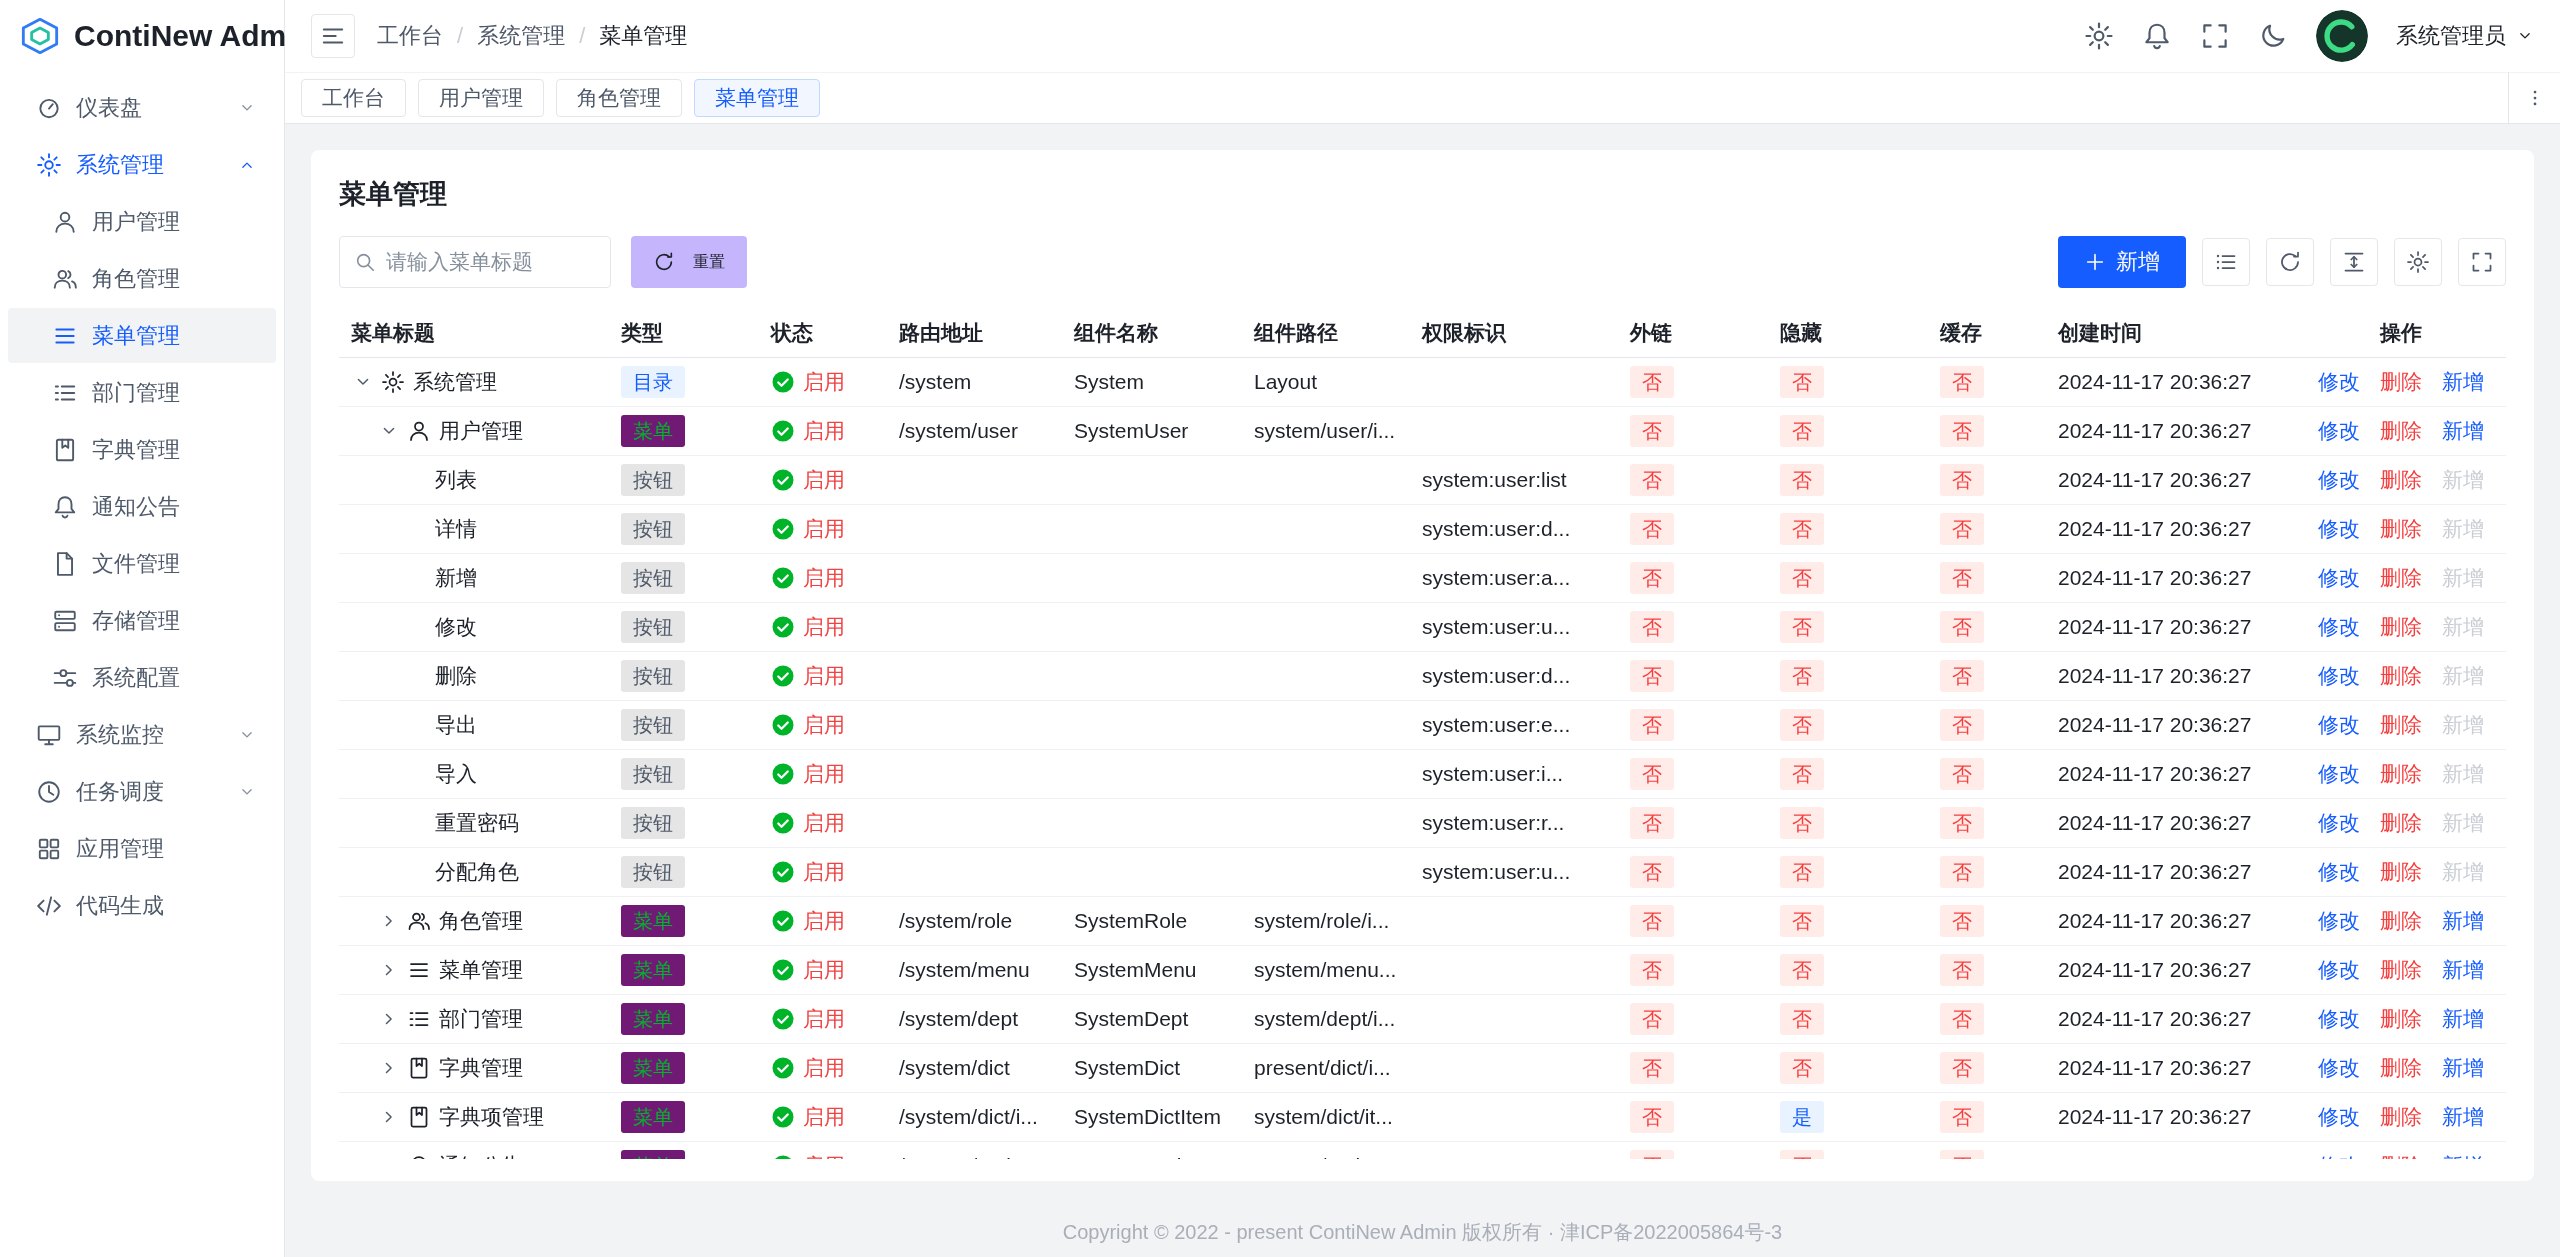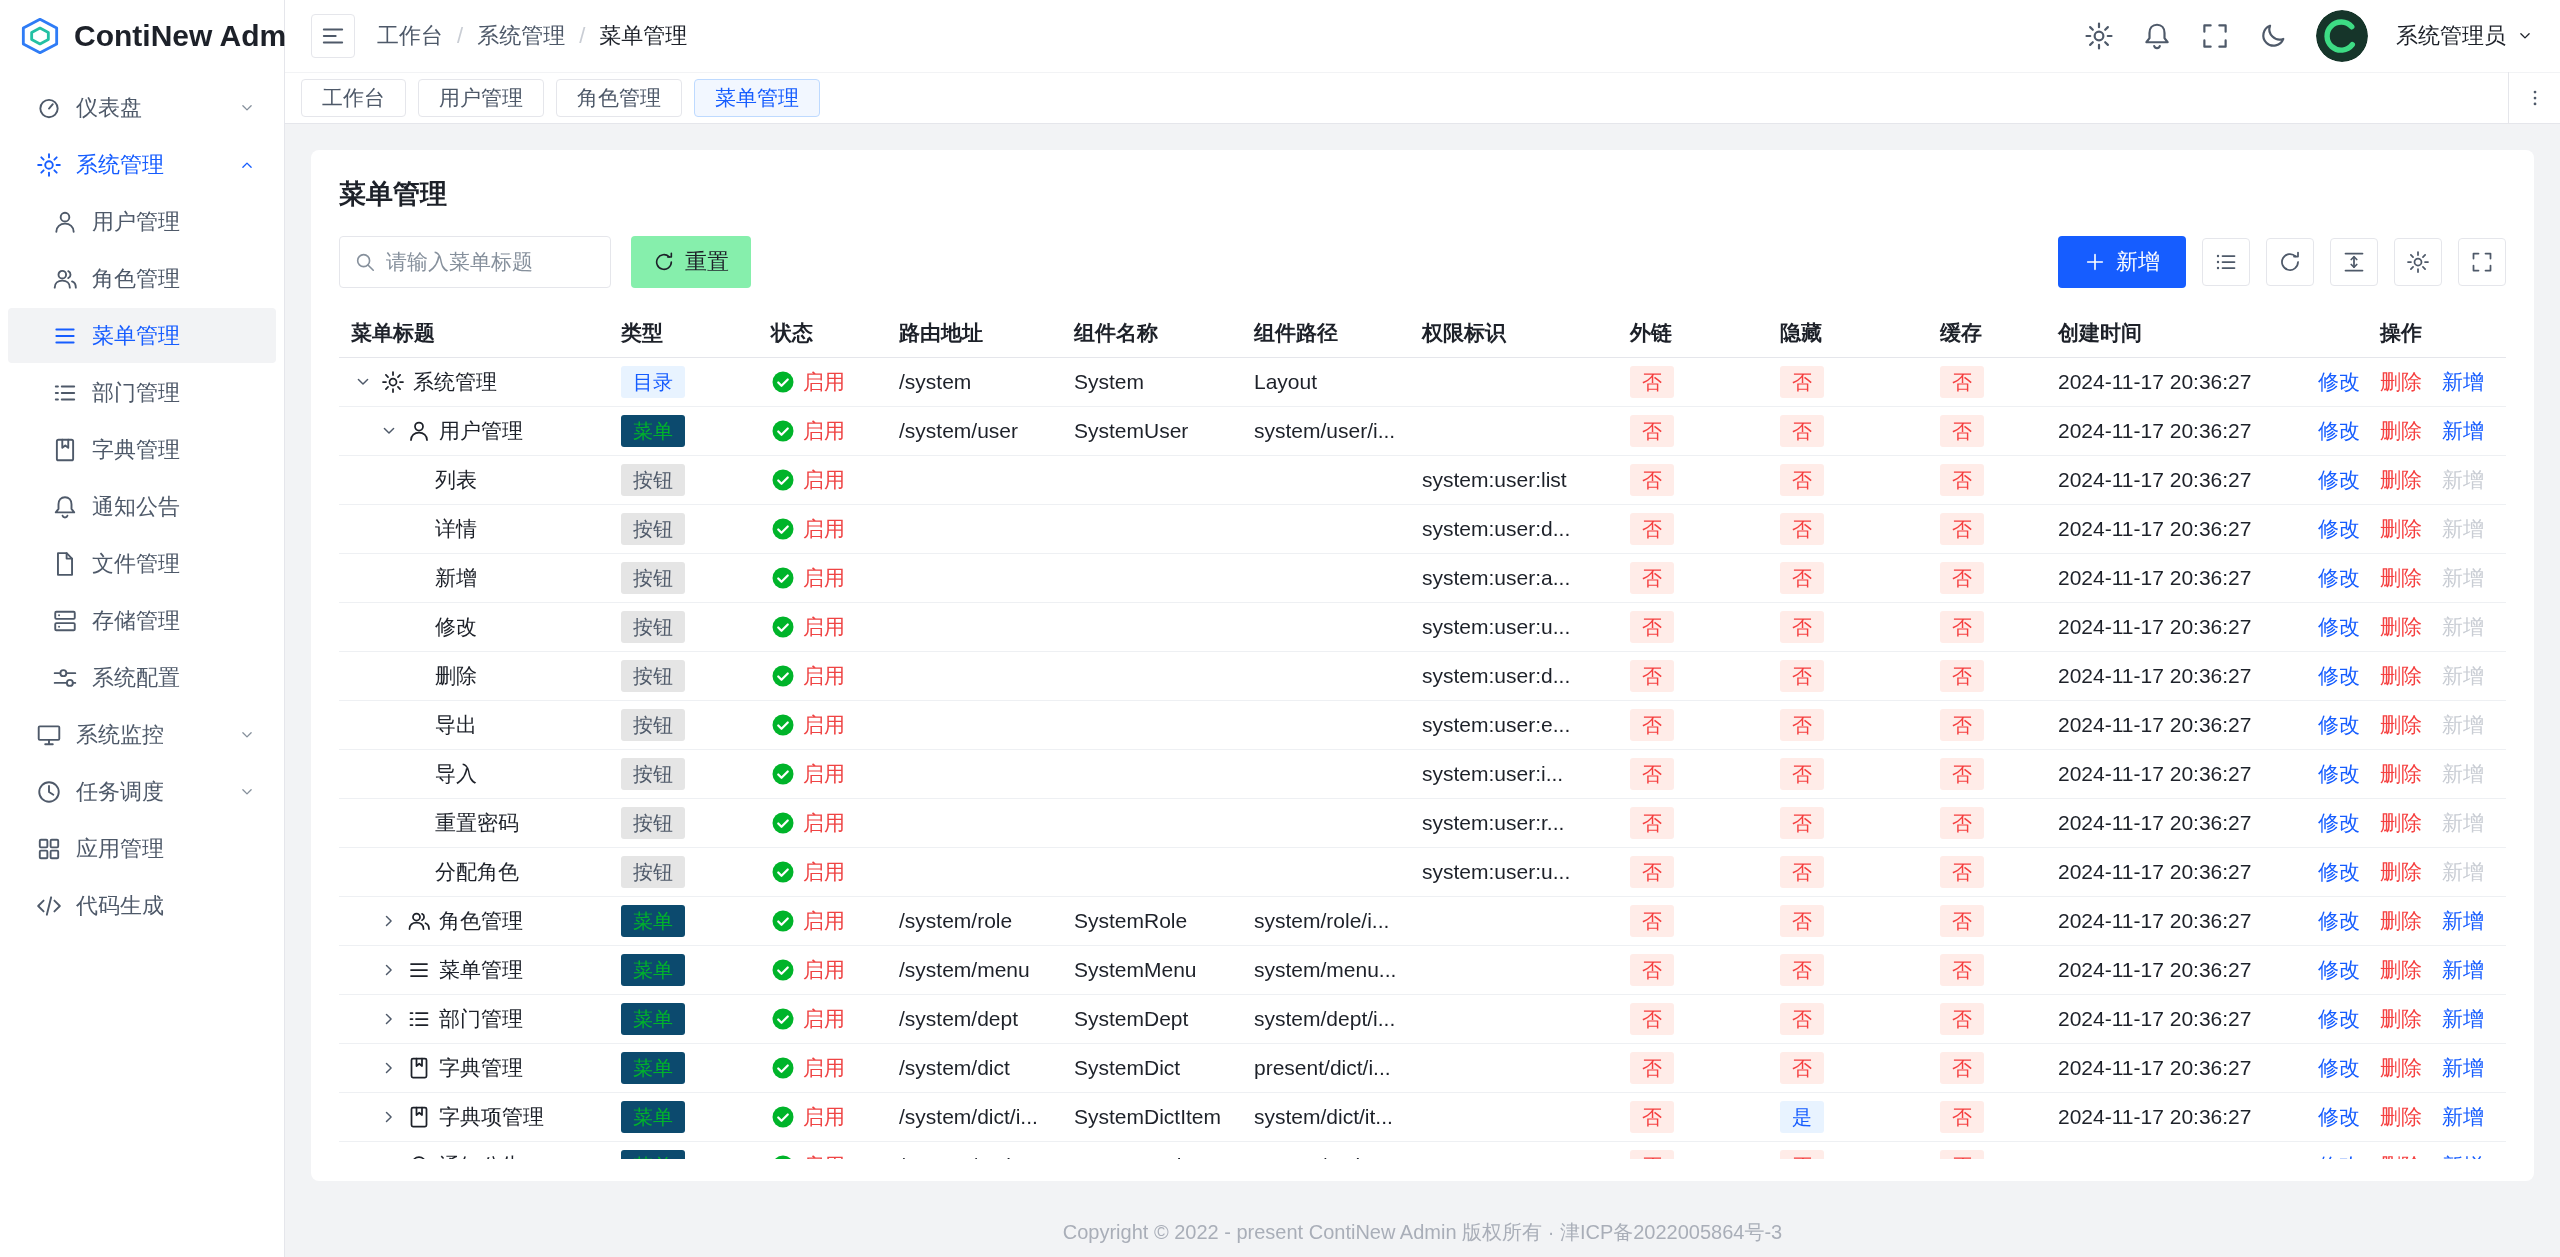--- a/index.html
+++ b/index.html
@@ -50,22 +50,22 @@
   .main{flex:1;padding:26px;overflow:hidden;min-height:0}
   .card{background:#fff;border-radius:8px;height:100%;padding:22px 28px;display:flex;flex-direction:column;overflow:hidden}
   .page-title{font-size:27px;font-weight:bold;color:#1d2129;margin:4px 0 24px}
 
   .toolbar{display:flex;align-items:flex-start;margin-bottom:20px;flex:none}
   .search-box{width:272px;height:52px;border:1px solid #e5e6eb;border-radius:4px;background:#fff;
     display:flex;align-items:center;gap:10px;padding:0 14px;color:#86909c}
   .search-box input{flex:1;min-width:0;border:none;outline:none;background:transparent;
     font-family:inherit;font-size:21px;color:#1d2129}
   .search-box input::placeholder{color:#86909c}
-  .reset-btn{height:52px;margin-left:20px;padding:0 22px;border:none;border-radius:4px;background:#86efac;
-    color:#1d2129;font-family:inherit;font-size:22px;display:flex;align-items:center;gap:10px;cursor:pointer}
+  .reset-btn{height:52px;margin-left:20px;padding:0 22px;border:none;border-radius:4px;background:#c4b5fd;
+    color:#1d2129;font-family:inherit;font-size:16px;display:flex;align-items:center;gap:18px;cursor:pointer}
   .toolbar-right{margin-left:auto;display:flex;align-items:center;gap:16px}
   .add-btn{height:52px;padding:0 26px;border:none;border-radius:4px;background:#165dff;color:#fff;
     font-family:inherit;font-size:22px;display:flex;align-items:center;gap:10px;cursor:pointer}
   .tool-icon-btn{width:48px;height:48px;border:1px solid #e5e6eb;border-radius:4px;background:#fff;
     color:#4e5969;display:flex;align-items:center;justify-content:center;cursor:pointer}
 
   
   .table{flex:1;min-height:0;overflow:hidden;display:flex;flex-direction:column;font-size:21px}
   .thead{display:flex;height:50px;align-items:center;border-bottom:1px solid #e5e6eb;flex:none}
   .th{font-weight:bold;color:#1d2129;padding:0 12px;white-space:nowrap;overflow:hidden;display:flex;align-items:center}
@@ -86,21 +86,21 @@
   .col-actions{width:210px;flex:none;justify-content:center;gap:4px}
   .th.col-actions{justify-content:center}
 
   .tree-chev{color:#4e5969;margin-right:8px;cursor:pointer}
   .tree-spacer{display:inline-block;width:30px;flex:none}
   .row-icon{color:#1d2129;margin-right:8px}
   .row-title{color:#1d2129}
 
   .badge{display:inline-flex;align-items:center;height:32px;padding:0 12px;border-radius:3px;font-size:20px;line-height:1}
   .badge.dir{background:#e8f3ff;color:#165dff}
-  .badge.menu{background:#0c4a6e;color:#00b42a}
+  .badge.menu{background:#701a75;color:#00b42a}
   .badge.btn{background:#e5e5e5;color:#4e5969}
   .badge.no{background:#ffece8;color:#f53f3f}
   .badge.yes{background:#e8f3ff;color:#165dff}
   .check{flex:none}
   .status-text{color:#ef4444}
 
   .action-link{color:#165dff;cursor:pointer;padding:0 8px}
   .action-link.danger{color:#f53f3f}
   .action-link.disabled{color:#c9cdd4;cursor:not-allowed}
 

